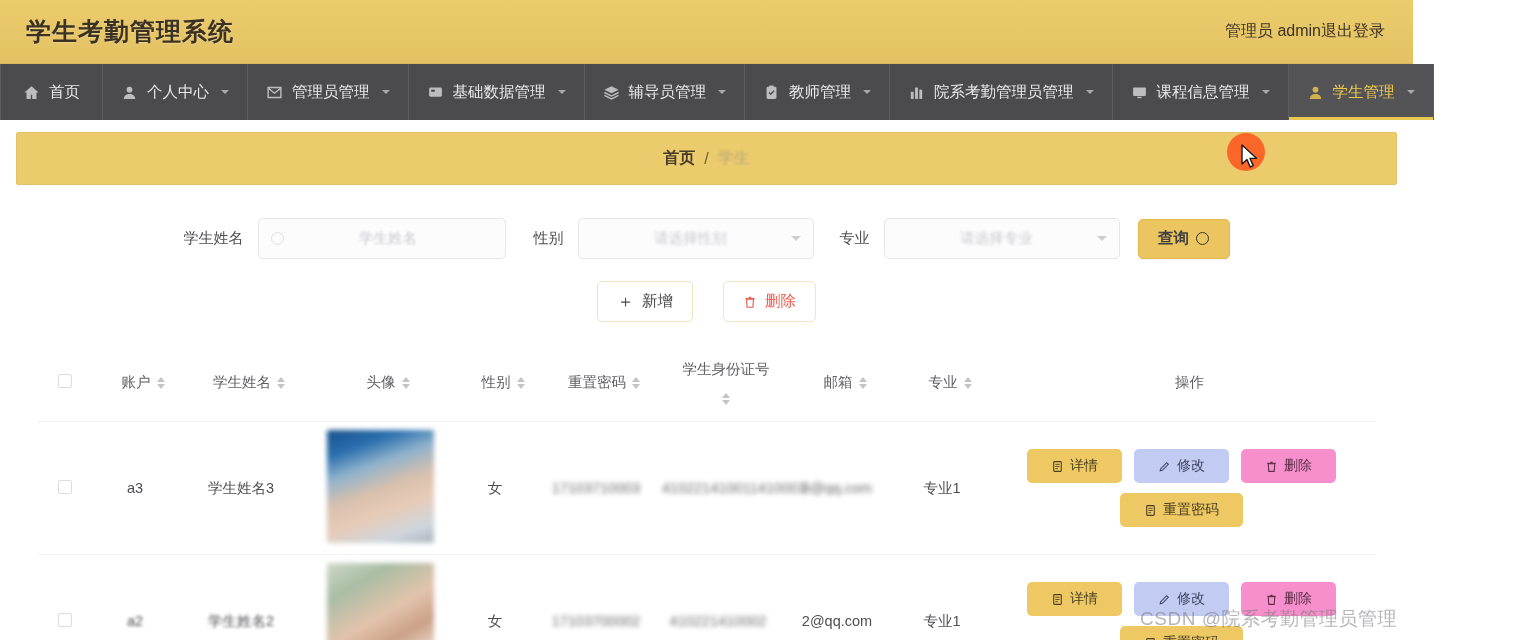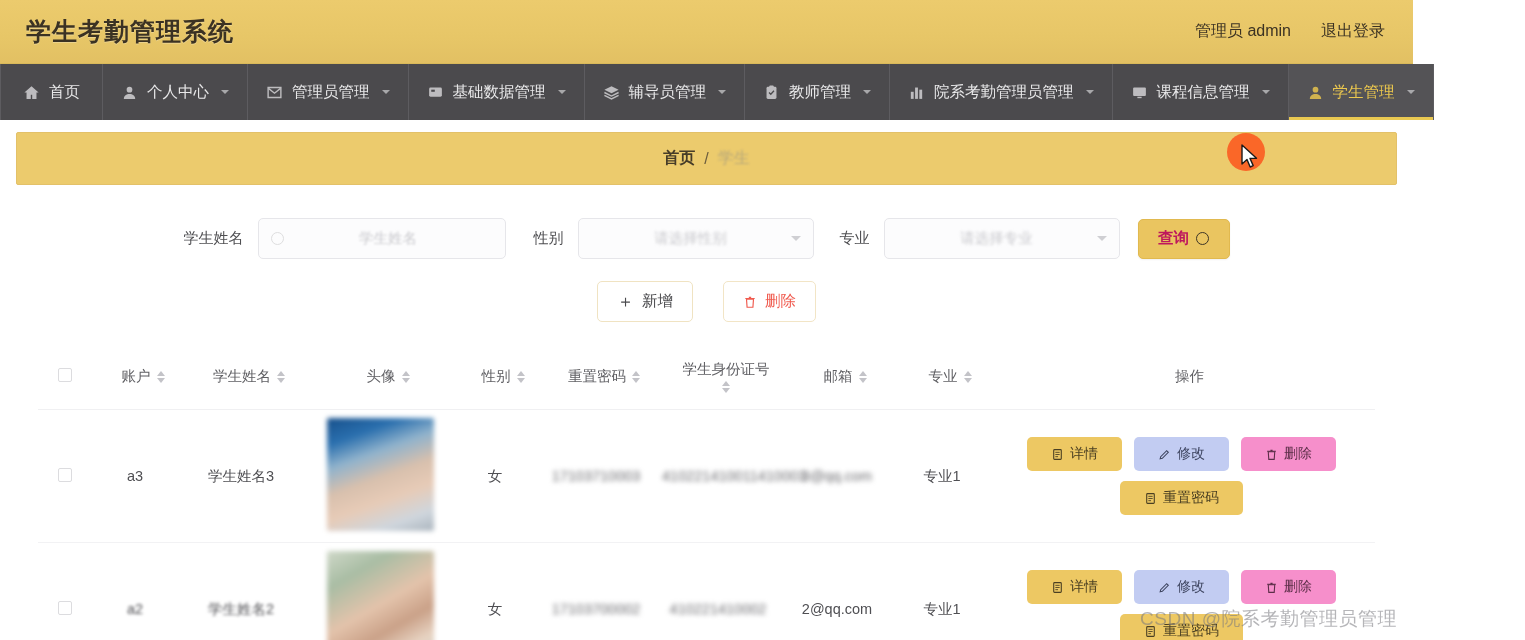--- a/index.html
+++ b/index.html
@@ -18,21 +18,21 @@
     display: flex; align-items: center; justify-content: space-between;
     padding: 0 28px 0 26px;
     border-bottom: 1px solid #d9b95a;
     position: relative;
   }
   .brand {
     font-size: 25px; font-weight: 700; color: #3b3223;
     letter-spacing: 1px; text-shadow: 0 1px 0 rgba(255,255,255,.25);
     white-space: nowrap;
   }
-  .topright { display:flex; align-items:center; gap: 30px; }
+  .topright { display:flex; align-items:center; }
   .topright .t {
     font-size: 16px; color:#3b3223; white-space: nowrap; cursor: pointer;
   }
 
   
   .nav {
     height: 56px; background: #4b4a4d;
     display: flex; align-items: stretch;
   }
   .nav-item {
@@ -100,21 +100,21 @@
   .chev {
     width:0;height:0;border-left:5px solid transparent;border-right:5px solid transparent;
     border-top:5px solid #cfcfd3; flex:0 0 auto;
   }
   .gap { width: 28px; }
   .gap2 { width: 26px; }
   .btn-query {
     margin-left: 18px;
     height: 40px; min-width: 92px; padding: 0 18px;
     background:#eac560; border:1px solid #e1b94f; border-radius:5px;
-    color:#be185d; font-size:15.5px; font-weight:700;
+    color:#404040; font-size:15.5px; font-weight:700;
     display:flex; align-items:center; justify-content:center; gap:7px;
     cursor:pointer; box-shadow: 0 1px 2px rgba(0,0,0,.06);
   }
   .btn-query .mag { width:13px;height:13px;border:1.6px solid #3d3526;border-radius:50%; }
 
   
   .act-row { display:flex; justify-content:center; gap: 30px; margin-top: 22px; }
   .btn-sm {
     height: 41px; padding: 0 19px; border-radius:5px;
     display:flex; align-items:center; gap:8px; cursor:pointer;
@@ -128,21 +128,21 @@
   
   .tbl-wrap { margin-top: 22px; padding: 0 38px; }
   table { width:100%; border-collapse: collapse; table-layout: fixed; }
   thead th {
     font-size: 14.5px; font-weight: 400; color:#5f5f63;
     padding: 16px 4px; text-align:center; vertical-align: middle;
     border-bottom: 1px solid #f0f0f2; background:#fff;
     filter: blur(.35px);
   }
   th .th-in { display:inline-flex; align-items:center; gap:6px; justify-content:center;padding-left:16px; }
-  th.wrap .th-in { display:flex; flex-direction:column; gap:2px; }
+  th.wrap .th-in { display:flex; flex-direction:column; gap:14px; }
   .sorter { display:inline-flex; flex-direction:column; gap:2px; }
   .sorter i { display:block; width:0;height:0;border-left:4px solid transparent;border-right:4px solid transparent; }
   .sorter i.up { border-bottom:5px solid #c3c3c8; }
   .sorter i.dn { border-top:5px solid #c3c3c8; }
   .cbx { width:14px;height:14px;border:1px solid #dcdcdf;border-radius:2px;display:inline-block;background:#fff; cursor:pointer;}
   tbody td {
     font-size: 14.5px; color:#4f4f53; text-align:center; vertical-align: middle;
     padding: 8px 4px; border-bottom: 1px solid #f2f2f4;
   }
   .avatar {

